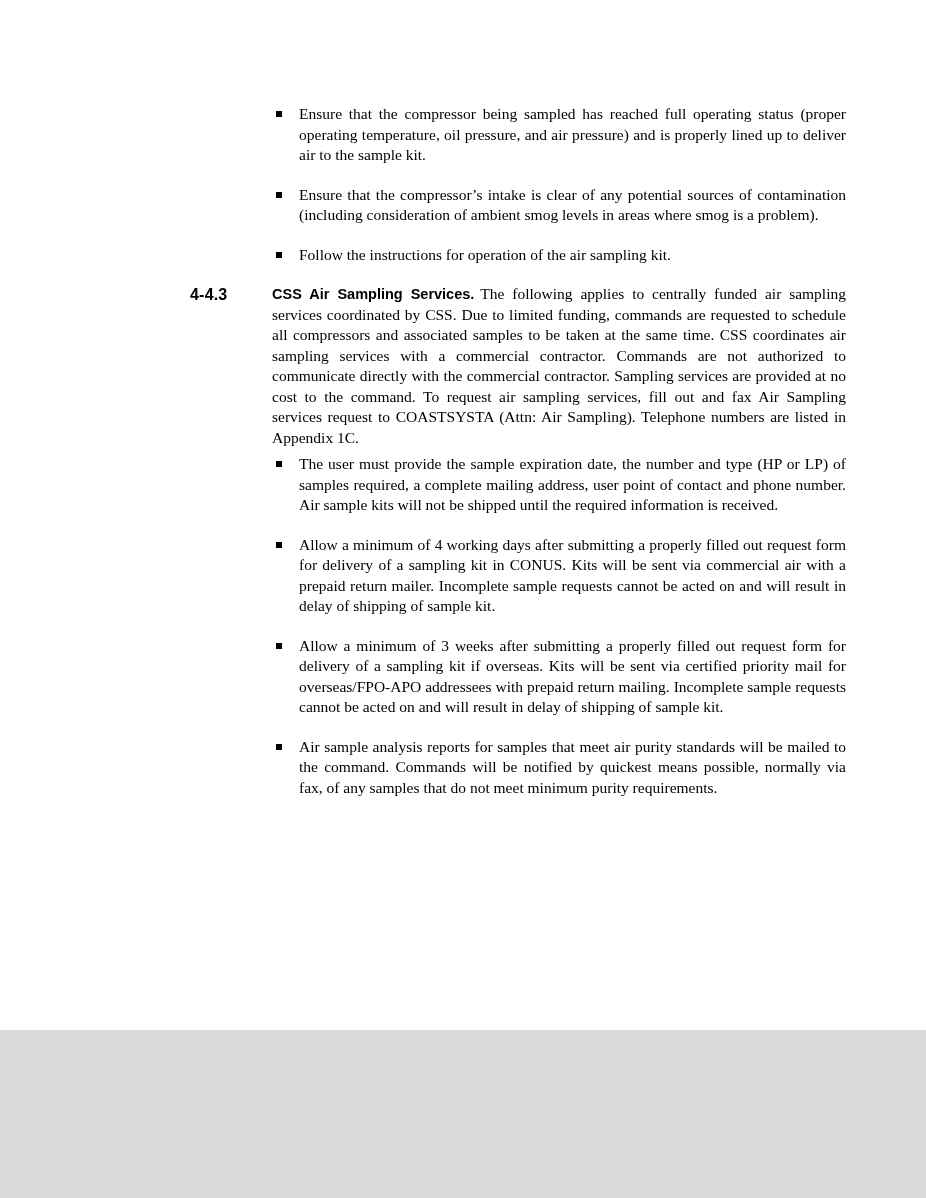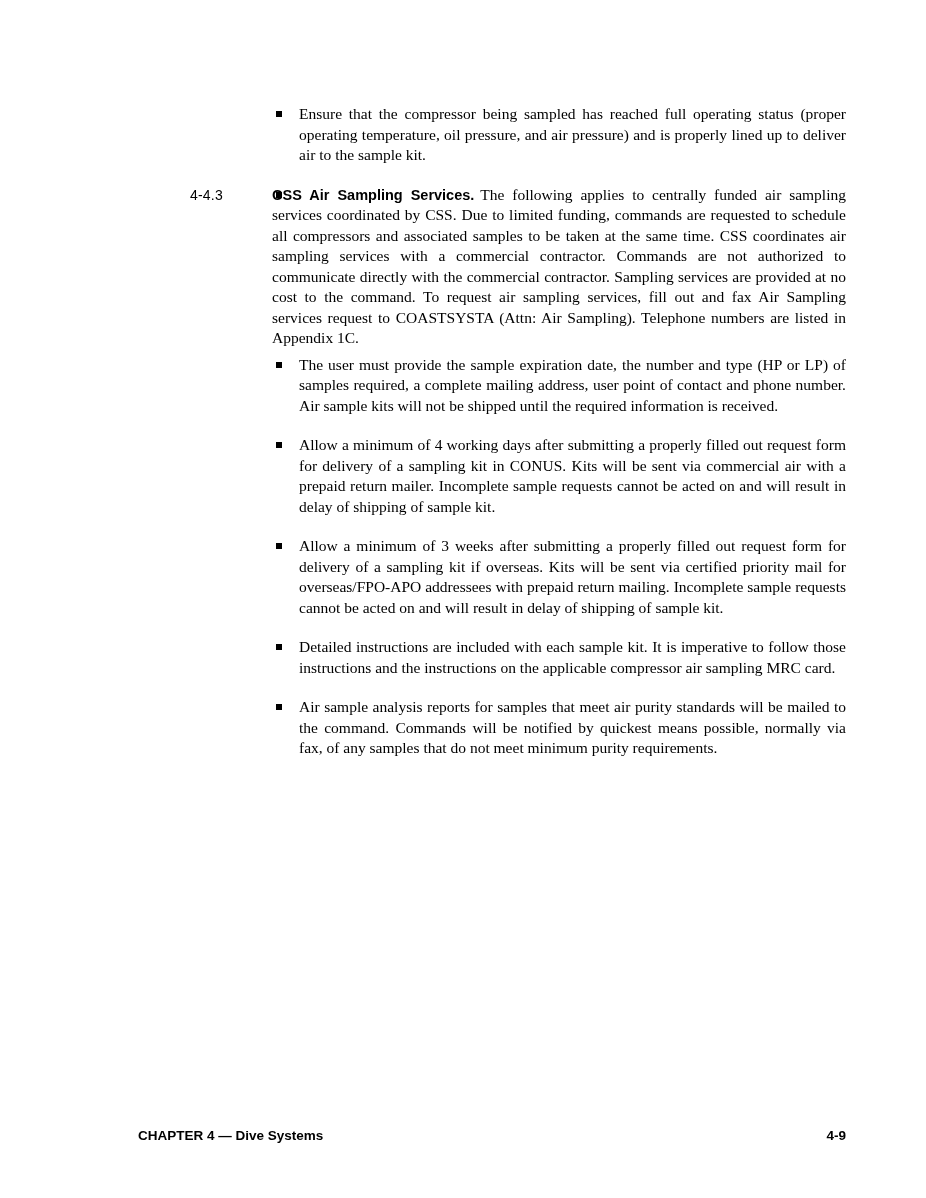--- a/index.html
+++ b/index.html
@@ -1,18 +1,18 @@
 <!DOCTYPE html>
 <html><head>
 <meta charset="utf-8">
 <style>
   html,body{margin:0;padding:0;background:#d9d9d9;}
   .page{
     position:relative;
-    width:926px;height:1198px;
+    width:926px;height:1030px;
     margin:0 auto;
     background:#ffffff;
     font-family:"Liberation Serif", serif;
     color:#000;
     overflow:hidden;
   }
   .content{
     position:absolute;
     left:272px;top:104px;
     width:574px;
@@ -32,22 +32,22 @@
     background:#000;
   }
   .section{
     position:relative;
     margin-bottom:19px;
   }
   .secnum{
     position:absolute;
     left:-82px;top:2px;
     font-family:"Liberation Sans", sans-serif;
-    font-weight:normal;
-    font-size:14px;
+    font-weight:bold;
+    font-size:16px;
     letter-spacing:.2px;
   }
   .secpara{
     text-align:justify;
     font-size:15.5px;
     line-height:20.5px;
   }
   .run-in{
     font-family:"Liberation Sans", sans-serif;
     font-weight:bold;
@@ -73,20 +73,25 @@
 <div class="page">
 
   <div class="content">
 
     <div class="bullet">
       <span class="sq"></span>
       <span>Ensure that the compressor being sampled has reached full operating status (proper operating temperature, oil pressure, and air pressure) and is properly lined up to deliver air to the sample kit.</span>
     </div>
     <div class="bullet">
       <span class="sq"></span>
+      <span>Ensure that the compressor’s intake is clear of any potential sources of contamination (including consideration of ambient smog levels in areas where smog is a problem).</span>
+    </div>
+    <div class="bullet">
+      <span class="sq"></span>
+      <span>Follow the instructions for operation of the air sampling kit.</span>
     </div>
 
     <div class="section">
       <span class="secnum">4-4.3</span>
       <p class="secpara" style="margin:0;"><b class="run-in">CSS Air Sampling Services.</b><span>The following applies to centrally funded air sampling services coordinated by CSS. Due to limited funding, commands are requested to schedule all compressors and associated samples to be taken at the same time. CSS coordinates air sampling services with a commercial contractor. Commands are not authorized to communicate directly with the commercial contractor. Sampling services are provided at no cost to the command. To request air sampling services, fill out and fax Air Sampling services request to COASTSYSTA (Attn: Air Sampling). Telephone numbers are listed in Appendix 1C.</span></p>
 
       <div class="sublist">
         <div class="bullet">
           <span class="sq"></span>
           <span>The user must provide the sample expiration date, the number and type (HP or LP) of samples required, a complete mailing address, user point of contact and phone number. Air sample kits will not be shipped until the required information is received.</span>
@@ -94,21 +99,20 @@
         <div class="bullet">
           <span class="sq"></span>
           <span>Allow a minimum of 4 working days after submitting a properly filled out request form for delivery of a sampling kit in CONUS. Kits will be sent via commercial air with a prepaid return mailer. Incomplete sample requests cannot be acted on and will result in delay of shipping of sample kit.</span>
         </div>
         <div class="bullet">
           <span class="sq"></span>
           <span>Allow a minimum of 3 weeks after submitting a properly filled out request form for delivery of a sampling kit if overseas. Kits will be sent via certified priority mail for overseas/FPO-APO addressees with prepaid return mailing. Incomplete sample requests cannot be acted on and will result in delay of shipping of sample kit.</span>
         </div>
         <div class="bullet">
           <span class="sq"></span>
-          <span>Detailed instructions are included with each sample kit. It is imperative to follow those instructions and the instructions on the applicable compressor air sampling MRC card.</span>
         </div>
         <div class="bullet">
           <span class="sq"></span>
           <span>Air sample analysis reports for samples that meet air purity standards will be mailed to the command. Commands will be notified by quickest means possible, normally via fax, of any samples that do not meet minimum purity requirements.</span>
         </div>
       </div>
     </div>
 
   </div>
 

